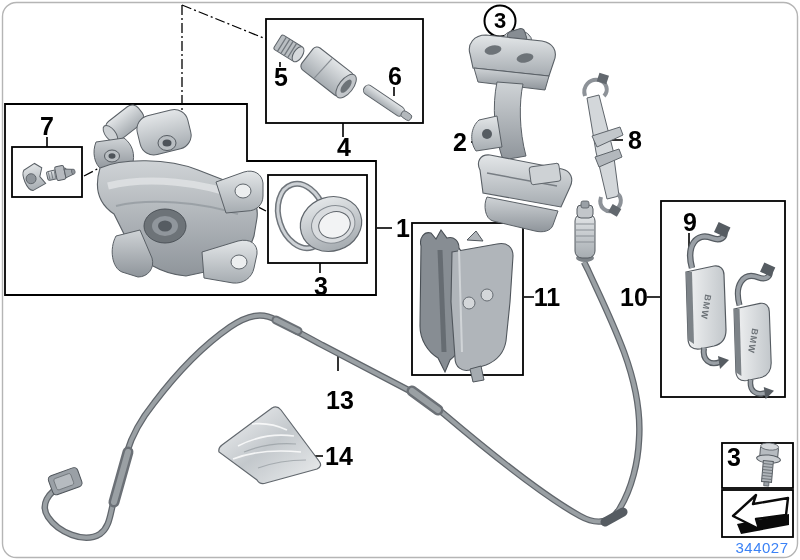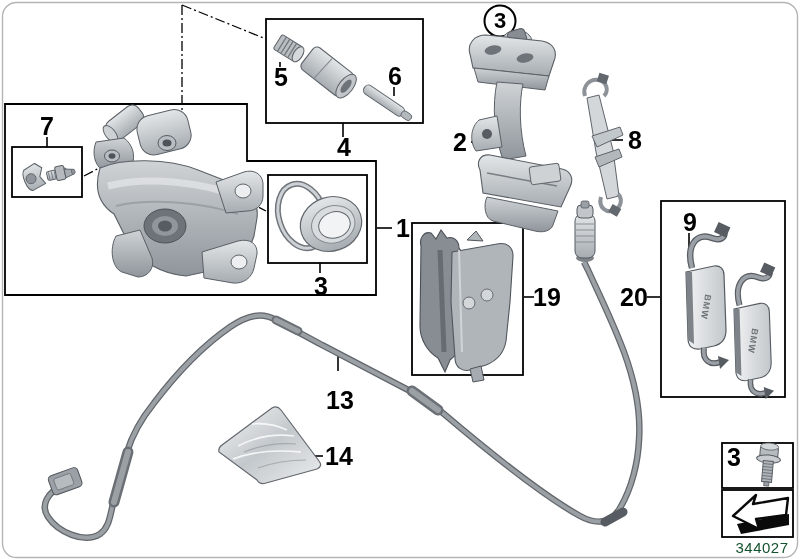--- a/index.html
+++ b/index.html
@@ -2,21 +2,21 @@
 <html><head>
 <meta charset="utf-8">
 <style>
   html,body{margin:0;padding:0;background:#fff;}
   .stage{position:relative;width:800px;height:560px;background:#ffffff;overflow:hidden;
          font-family:"Liberation Sans",sans-serif;}
   .stage svg{position:absolute;left:0;top:0;}
   .callout{position:absolute;transform:translate(-50%,-50%);font-weight:bold;font-size:25px;
            color:#000;line-height:1;white-space:nowrap;cursor:default;user-select:none;}
   .callout.small{font-size:22px;}
-  .docnum{position:absolute;transform:translate(-50%,-50%);font-size:15px;color:#14532d;
+  .docnum{position:absolute;transform:translate(-50%,-50%);font-size:15px;color:#3b82f6;
           letter-spacing:.5px;}
   .stamp{position:absolute;transform:translate(-50%,-50%) rotate(100deg);font-size:9px;
          font-weight:bold;color:#6d7378;letter-spacing:1px;}
 </style>
 </head>
 <body>
 
 <div class="stage">
 
 <svg width="800" height="560" viewBox="0 0 800 560">
@@ -254,23 +254,23 @@
 
 <div class="callout" style="left:403px;top:228px">1</div>
 <div class="callout" style="left:460px;top:142px">2</div>
 <div class="callout small" style="left:500px;top:21px">3</div>
 <div class="callout" style="left:344px;top:147px">4</div>
 <div class="callout" style="left:281px;top:77px">5</div>
 <div class="callout" style="left:395px;top:76px">6</div>
 <div class="callout" style="left:47px;top:126px">7</div>
 <div class="callout" style="left:635px;top:140px">8</div>
 <div class="callout" style="left:690px;top:222px">9</div>
-<div class="callout" style="left:634px;top:297px">20</div>
+<div class="callout" style="left:634px;top:297px">10</div>
 <div class="callout" style="left:321px;top:286px">3</div>
-<div class="callout" style="left:547px;top:297px">19</div>
+<div class="callout" style="left:547px;top:297px">11</div>
 <div class="callout" style="left:340px;top:400px">13</div>
 <div class="callout" style="left:339px;top:456px">14</div>
 <div class="callout" style="left:734px;top:457px">3</div>
 
 <div class="stamp" style="left:706px;top:307px">BMW</div>
 <div class="stamp" style="left:753px;top:341px">BMW</div>
 
 <div class="docnum" style="left:762px;top:547px">344027</div>
 
 </div>

